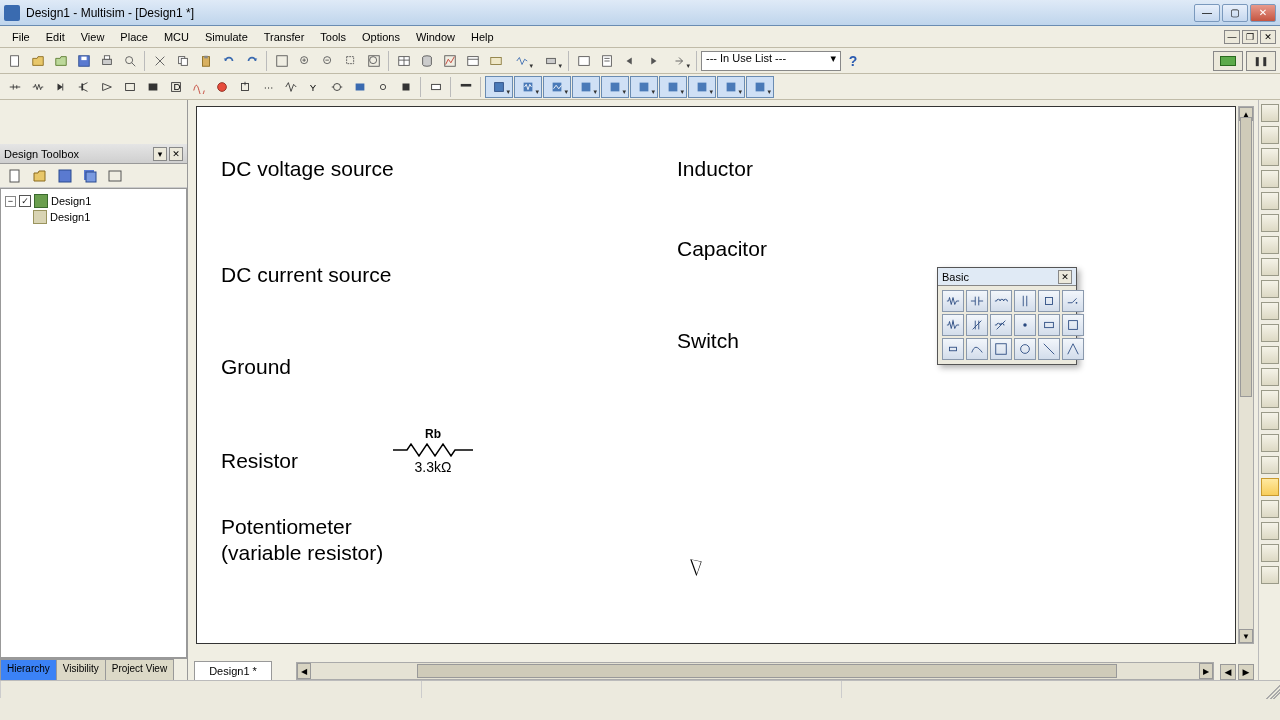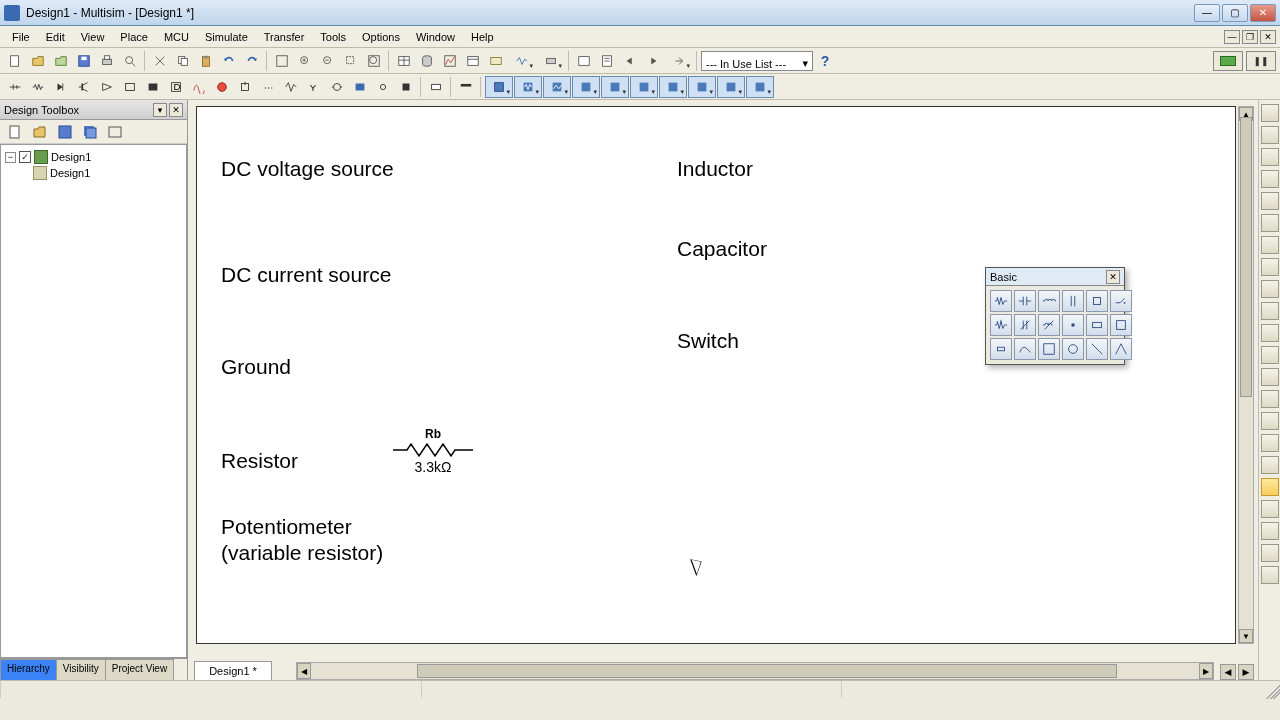--- a/index.html
+++ b/index.html
@@ -18,27 +18,27 @@
 .menubar .menuitem { padding: 3px 8px; cursor: default; }
 .menubar .spacer { flex:1; }
 .menubar .mdi-btns { display:flex; gap:2px; }
 .menubar .mdi-btn { width:16px; height:14px; border:1px solid #888; background:#ece9db; font-size:9px; display:flex; align-items:center; justify-content:center;}
 
 
 .toolbar { height: 26px; background: #f0eee3; display: flex; align-items: center; padding: 1px 4px; border-bottom: 1px solid #c0bba8; gap: 1px; }
 .tbtn { width: 22px; height: 22px; border: 1px solid transparent; background: transparent; display:flex; align-items:center; justify-content:center; color:#333; }
 .tsep { width: 2px; height: 20px; border-left: 1px solid #bbb; margin: 0 2px; }
 .tbtn svg { width:14px; height:14px; }
-.tdrop { width:112px; height:20px; border:1px solid #888; background:#fff; display:flex; align-items:flex-end; padding:0 4px; font-size:11px; position: relative;}
+.tdrop { width:140px; height:20px; border:1px solid #888; background:#fff; display:flex; align-items:flex-start; padding:0 4px; font-size:11px; position: relative;}
 .tdrop::after { content:"▾"; position:absolute; right:4px; }
 
 
 .main { display:flex; height: calc(720px - 26px - 22px - 26px - 26px - 22px - 18px); }
 .sidebar { width: 188px; background:#f0eee3; border-right:1px solid #999; display:flex; flex-direction:column; }
-.sidebar-header { height:20px; background: linear-gradient(to bottom, #e5e5e5, #cfcfcf); border-bottom:1px solid #999; display:flex; align-items:center; padding:0 4px; font-size:11px; }
+.sidebar-header { height:20px; background: linear-gradient(to bottom, #e5e5e5, #cfcfcf); border-bottom:1px solid #999; display:flex; align-items:center; padding:0 4px; font-size:11px;margin-top:44px; }
 .sidebar-header .btns { margin-left:auto; display:flex; }
 .sidebar-header .btn { width:14px; height:14px; border:1px solid #888; margin-left:2px; background:#ece9db; font-size:9px; display:flex;align-items:center;justify-content:center;}
 .sidebar-mini-toolbar { height:24px; background:#f0eee3; border-bottom:1px solid #ccc; display:flex; align-items:center; padding:2px 4px; gap:3px;}
 .sidebar-mini-toolbar .mbtn { width:22px; height:20px; border:1px solid transparent; display:flex;align-items:center;justify-content:center;}
 .tree { flex:1; background:#fff; border:1px solid #999; margin: 0 0 0 0; padding:4px; overflow:auto;}
 .tree-node { display:flex; align-items:center; gap:3px; padding:1px 0;}
 .tree-node .exp { width:11px; height:11px; border:1px solid #888; display:flex;align-items:center;justify-content:center; font-size:9px; line-height:1; background:#fff;}
 .tree-node.child { padding-left: 28px;}
 .tree-ico { width:14px; height:14px; background:#6a9e4e; border:1px solid #3a6a2e; }
 .tree-ico.doc { background:#d9d4b3; border-color:#9a945e;}
@@ -63,21 +63,21 @@
 .resistor-sym .name { font-size:12px; font-weight:bold; text-align:center; }
 .resistor-sym .val { font-size:14px; text-align:center; }
 .resistor-sym svg { display:block; }
 
 
 .pot-sym { position:absolute; }
 .pot-sym .name { font-size:15px; font-weight:bold; position:absolute; }
 .pot-sym .val { font-size:14px; position:absolute; }
 
 
-.float-palette { position:absolute; width:140px; border:1px solid #555; background:#eceade; box-shadow: 3px 3px 6px rgba(0,0,0,0.3); margin-left: 48px;}
+.float-palette { position:absolute; width:140px; border:1px solid #555; background:#eceade; box-shadow: 3px 3px 6px rgba(0,0,0,0.3);}
 .float-palette .hdr { height:18px; background:#e0eaf5; border-bottom:1px solid #888; display:flex; align-items:center; padding:0 4px; font-size:11px;}
 .float-palette .hdr .x { margin-left:auto; width:14px; height:14px; border:1px solid #888; background:#ece9db; display:flex;align-items:center;justify-content:center; font-size:9px;}
 .float-palette .grid { display:grid; grid-template-columns: repeat(6, 22px); gap:2px; padding:4px;}
 .float-palette .pbtn { width:22px; height:22px; border:1px solid #8a99ad; background: linear-gradient(to bottom,#f2f6fb,#d3ddeb); display:flex;align-items:center;justify-content:center;}
 .float-palette .pbtn svg { width:14px; height:14px; }
 
 
 .vscroll { position:absolute; right:4px; top:6px; bottom:18px; width:16px; background:#e5e2d4; border:1px solid #aaa;}
 .vscroll .thumb { position:absolute; left:1px; right:1px; top:10px; height:280px; background:#cfcbb9; border:1px solid #999;}
 .vscroll .btn { position:absolute; left:0; right:0; height:14px; background:#d8d4c2; border:1px solid #999; display:flex;align-items:center;justify-content:center; font-size:8px;}

